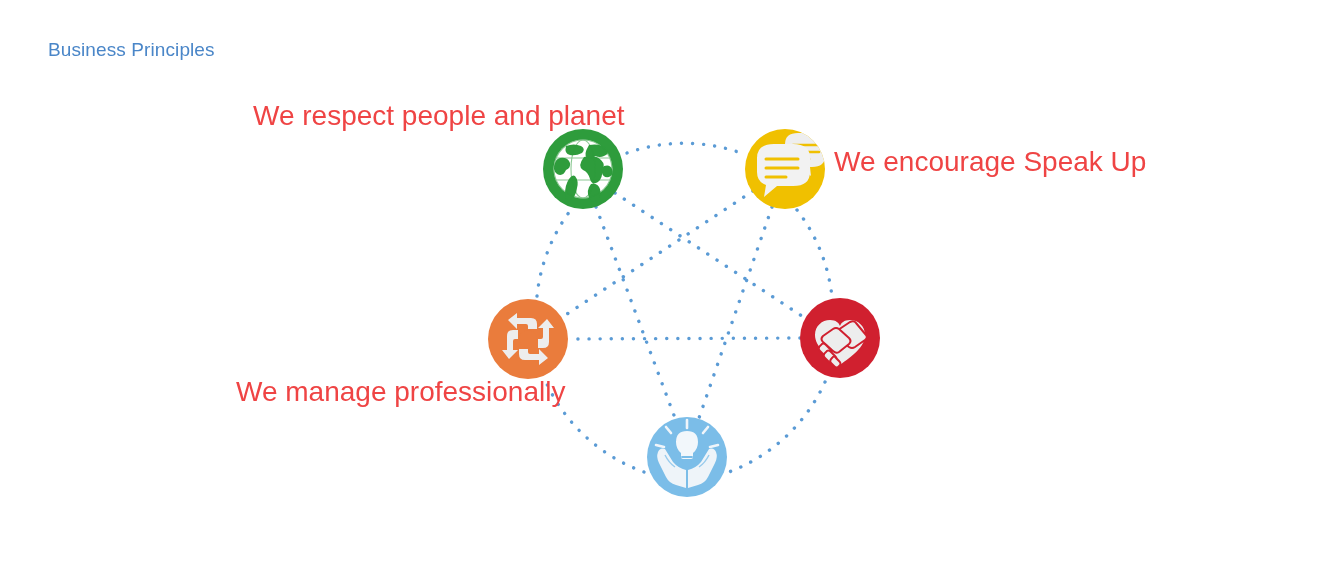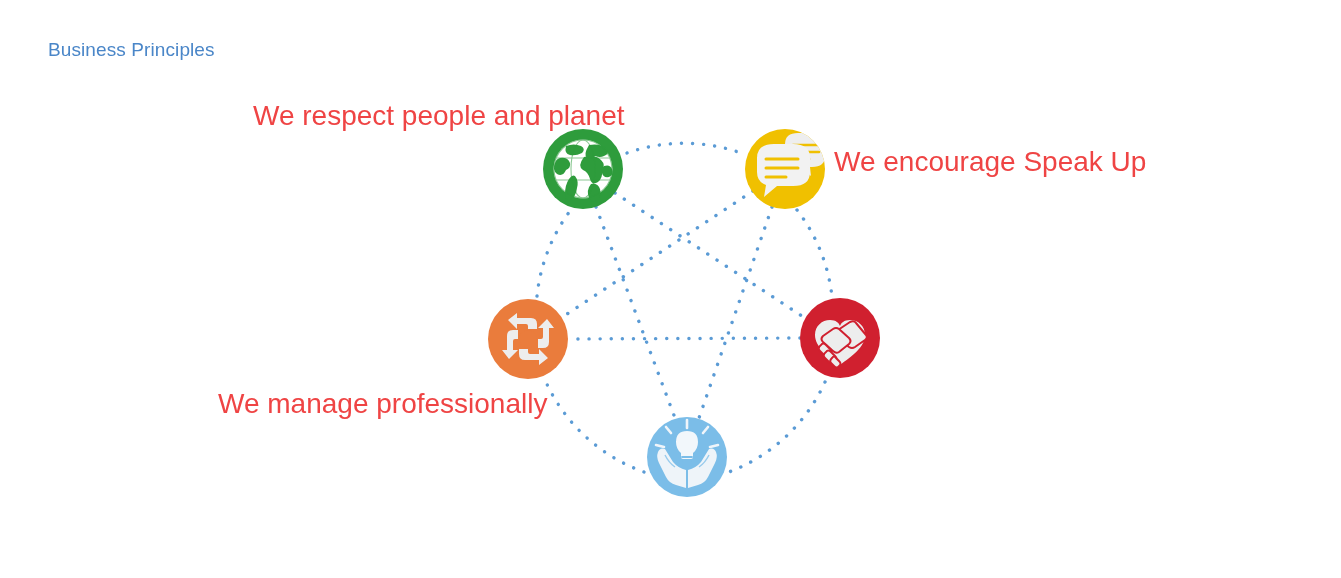--- a/index.html
+++ b/index.html
@@ -42,21 +42,21 @@
     position: absolute;
     font-size: 28px;
     color: #ef4444;
     white-space: nowrap;
     font-weight: 400;
   }
   .lbl-top-left   { left: 253px; top: 100px; }
   .lbl-top-right  { left: 834px; top: 100px; margin-top: 46px; }
   .lbl-right      { left: 876px; top: 376px; }
   .lbl-bottom     { left: 565px; top: 510px; }
-  .lbl-left       { left: 218px; top: 376px; margin-top: 12px; }
+  .lbl-left       { left: 236px; top: 376px; }
 </style>
 </head>
 <body>
 
 <div id="stage">
 
   <div class="page-title">Business Principles</div>
 
   <svg id="diagram" viewBox="0 0 1341 578">
     <defs>

